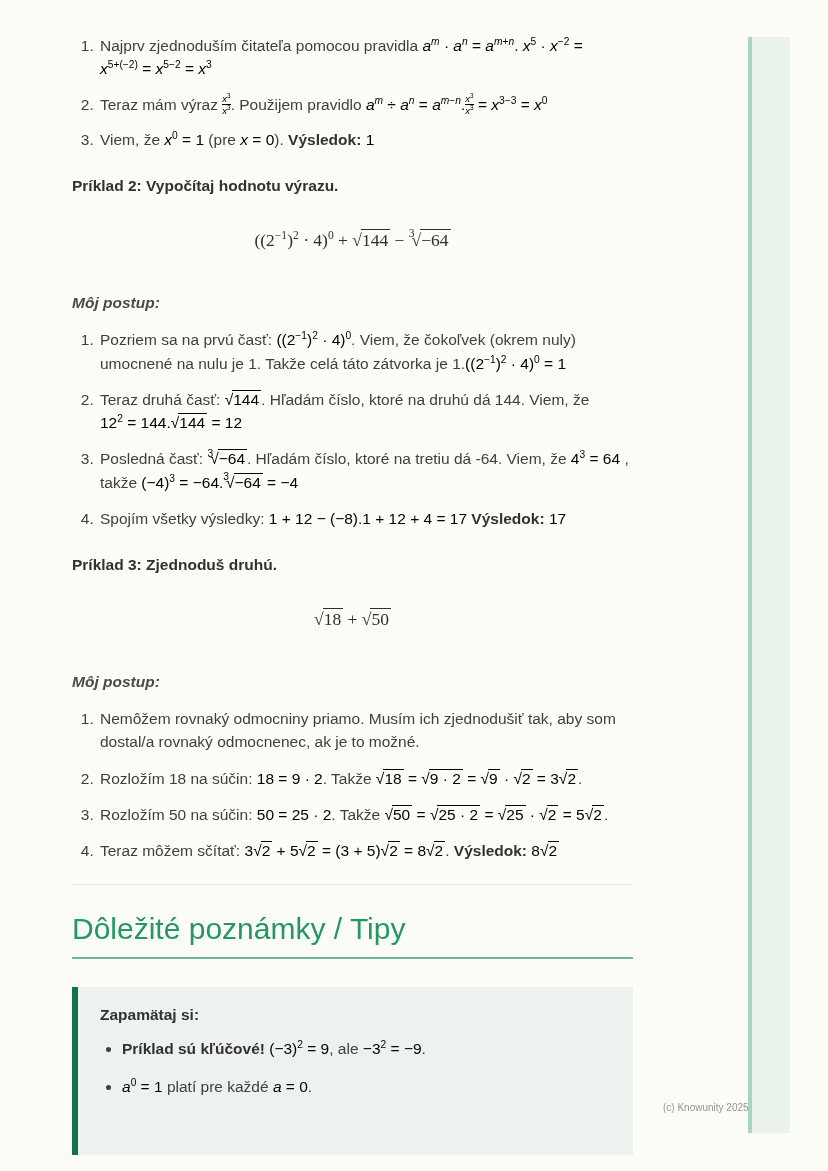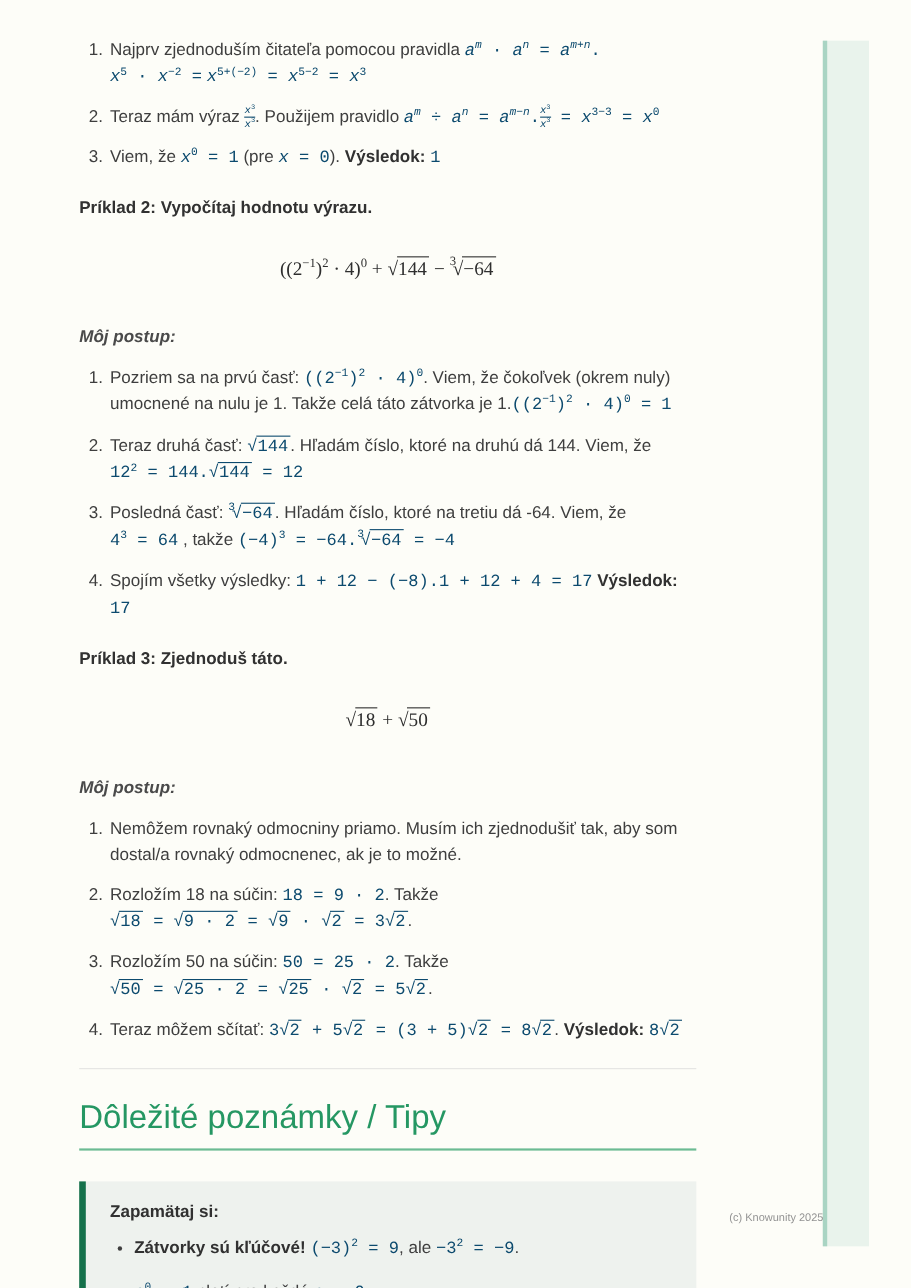--- a/index.html
+++ b/index.html
@@ -52,21 +52,21 @@
   }
   .callout-title{font-weight:700;color:#313131;font-size:15.5px;}
   .callout ul{margin:10px 0 0 0;padding:0 0 0 22px;}
   .callout ul li{margin:0 0 15px 0;}
   .callout b{color:#313131;}
   .footer-copy{
     position:absolute;top:1102px;left:663px;width:120px;
     font-size:10px;color:var(--muted,#939393);z-index:2;
   }
   
-  .m{font-family:Liberation Mono, monospace;white-space:nowrap;color:#0c4a6e;}
+  .m{font-family:Liberation Sans, sans-serif;white-space:nowrap;color:#000000;}
   .m i{font-style:italic;}
   .m sup, .formula sup{font-size:66%;line-height:0;}
   .frac{display:inline-block;text-align:center;vertical-align:-0.45em;font-size:62%;line-height:1.15;}
   .frac .fn{display:block;}
   .frac .fd{display:block;border-top:1px solid currentColor;}
   .sq{white-space:nowrap;}
   .ov{display:inline-block;border-top:1.2px solid currentColor;padding:0 2px 0 1px;margin-left:-1px;line-height:1.2;text-align:right;}
   .rix{font-size:58%;vertical-align:0.75em;margin-right:-3px;line-height:0;}
   b.sb{font-family:"Liberation Sans",sans-serif;color:#313131;}
 </style>
@@ -89,40 +89,40 @@
 
   <div class="postup">Môj postup:</div>
 
   <ol class="steps2">
     <li>Pozriem sa na prvú časť: <span class="m">((2<sup>−1</sup>)<sup>2</sup> · 4)<sup>0</sup></span>. Viem, že čokoľvek (okrem nuly) umocnené na nulu je 1. Takže celá táto zátvorka je 1.<span class="m">((2<sup>−1</sup>)<sup>2</sup> · 4)<sup>0</sup> = 1</span></li>
     <li>Teraz druhá časť: <span class="m"><span class="sq">√<span class="ov">144</span></span></span>. Hľadám číslo, ktoré na druhú dá 144. Viem, že <span class="m">12<sup>2</sup> = 144.</span><span class="m"><span class="sq">√<span class="ov">144</span></span> = 12</span></li>
     <li>Posledná časť: <span class="m"><span class="sq"><sup class="rix">3</sup>√<span class="ov">−64</span></span></span>. Hľadám číslo, ktoré na tretiu dá -64. Viem, že <span class="m">4<sup>3</sup> = 64</span> , takže <span class="m">(−4)<sup>3</sup> = −64.</span><span class="m"><span class="sq"><sup class="rix">3</sup>√<span class="ov">−64</span></span> = −4</span></li>
     <li>Spojím všetky výsledky: <span class="m">1 + 12 − (−8).</span><span class="m">1 + 12 + 4 = 17</span> <b class="sb">Výsledok:</b> <span class="m">17</span></li>
   </ol>
 
-  <h3 class="ex-title">Príklad 3: Zjednoduš táto.</h3>
+  <h3 class="ex-title">Príklad 3: Zjednoduš druhú.</h3>
 
   <div class="formula"><span class="sq">√<span class="ov">18</span></span> + <span class="sq">√<span class="ov">50</span></span></div>
 
   <div class="postup">Môj postup:</div>
 
   <ol class="steps2">
     <li>Nemôžem rovnaký odmocniny priamo. Musím ich zjednodušiť tak, aby som dostal/a rovnaký odmocnenec, ak je to možné.</li>
     <li>Rozložím 18 na súčin: <span class="m">18 = 9 · 2</span>. Takže <span class="m"><span class="sq">√<span class="ov">18</span></span> = <span class="sq">√<span class="ov">9 · 2</span></span> = <span class="sq">√<span class="ov">9</span></span> · <span class="sq">√<span class="ov">2</span></span> = 3<span class="sq">√<span class="ov">2</span></span></span>.</li>
     <li>Rozložím 50 na súčin: <span class="m">50 = 25 · 2</span>. Takže <span class="m"><span class="sq">√<span class="ov">50</span></span> = <span class="sq">√<span class="ov">25 · 2</span></span> = <span class="sq">√<span class="ov">25</span></span> · <span class="sq">√<span class="ov">2</span></span> = 5<span class="sq">√<span class="ov">2</span></span></span>.</li>
     <li>Teraz môžem sčítať: <span class="m">3<span class="sq">√<span class="ov">2</span></span> + 5<span class="sq">√<span class="ov">2</span></span> = (3 + 5)<span class="sq">√<span class="ov">2</span></span> = 8<span class="sq">√<span class="ov">2</span></span></span>. <b class="sb">Výsledok:</b> <span class="m">8<span class="sq">√<span class="ov">2</span></span></span></li>
   </ol>
 
   <hr class="divider">
 
   <h1 class="notes-heading">Dôležité poznámky / Tipy</h1>
 
   <div class="callout">
     <div class="callout-title">Zapamätaj si:</div>
     <ul>
-      <li><b>Zátvorky sú kľúčové!</b> <span class="m">(−3)<sup>2</sup> = 9</span>, ale <span class="m">−3<sup>2</sup> = −9</span>.</li>
+      <li><b>Príklad sú kľúčové!</b> <span class="m">(−3)<sup>2</sup> = 9</span>, ale <span class="m">−3<sup>2</sup> = −9</span>.</li>
       <li><span class="m"><i>a</i><sup>0</sup> = 1</span> platí pre každé <span class="m"><i>a</i> = 0</span>.</li>
     </ul>
   </div>
 
 </div>
 
 <div class="footer-copy">(c) Knowunity 2025</div>
 
 </body></html>

